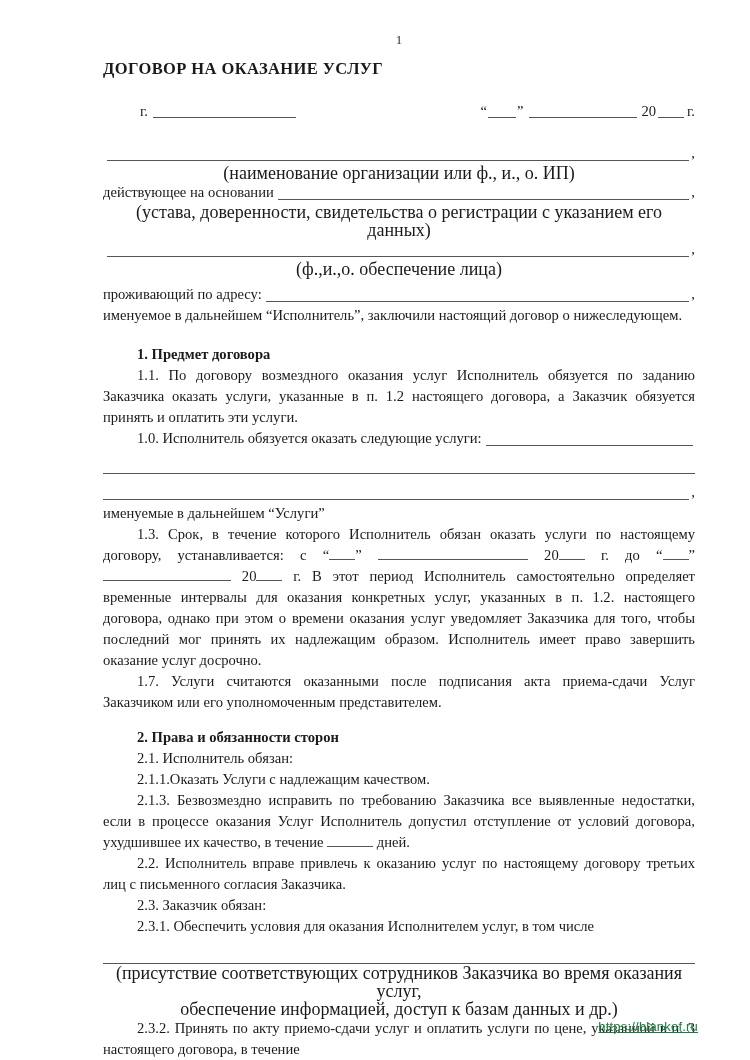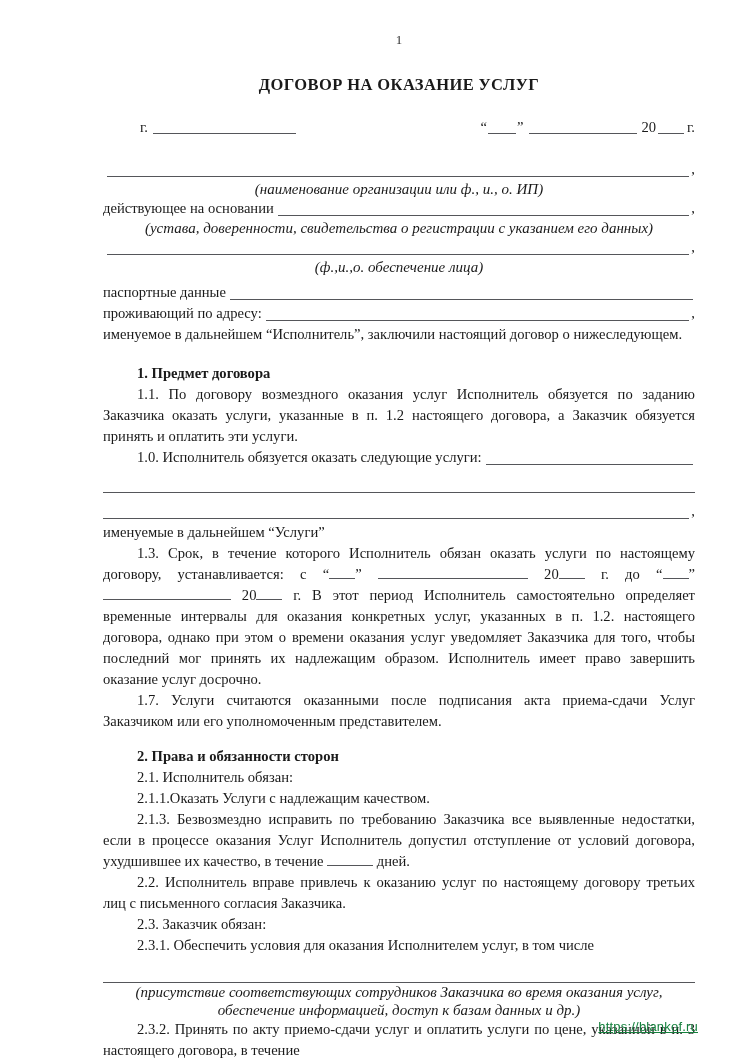--- a/index.html
+++ b/index.html
@@ -30,40 +30,39 @@
   .page-number {
     text-align: center;
     font-size: 13px;
     padding-top: 33px;
     line-height: 14px;
     color: #333;
   }
 
   
   .doc-title {
-    text-align: center;
+    text-align: left;
     font-weight: bold;
     font-size: 16.5px;
     letter-spacing: 0.4px;
-    margin-top: 28px;
+    margin-top: 12px;
     margin-bottom: 0;
   }
 
   
   .para {
     font-size: 14.6px;
     line-height: 21px;
     margin: 0;
     text-align: justify;
   }
   .indent { text-indent: 34px; }
   .bold { font-weight: bold; }
   .caption {
-    font-style: italic;
-    font-size: 15px;
+    font-size: 18px;
     line-height: 18px;
     text-align: center;
     margin: 0;
   }
   .blank-full {
     display: block;
     border-bottom: 1px solid #55565a;
     height: 16px;
     width: 100%;
   }
@@ -188,24 +187,20 @@
     <div class="caption">(устава, доверенности, свидетельства о регистрации с указанием его данных)</div>
 
     <div class="blank-row">
       <span class="grow"></span>
       <span class="tail-comma">,</span>
     </div>
     <div class="caption">(ф.,и.,о. обеспечение лица)</div>
 
     <div class="gap-6"></div>
 
-    <div class="blank-row">
-      <span>паспортные данные</span>
-      <span class="grow"></span>
-    </div>
 
     <div class="blank-row">
       <span>проживающий по адресу:</span>
       <span class="grow"></span>
       <span class="tail-comma">,</span>
     </div>
 
     <p class="para">именуемое в дальнейшем “Исполнитель”, заключили настоящий договор о нижеследующем.</p>
 
     <div class="gap-18"></div>

